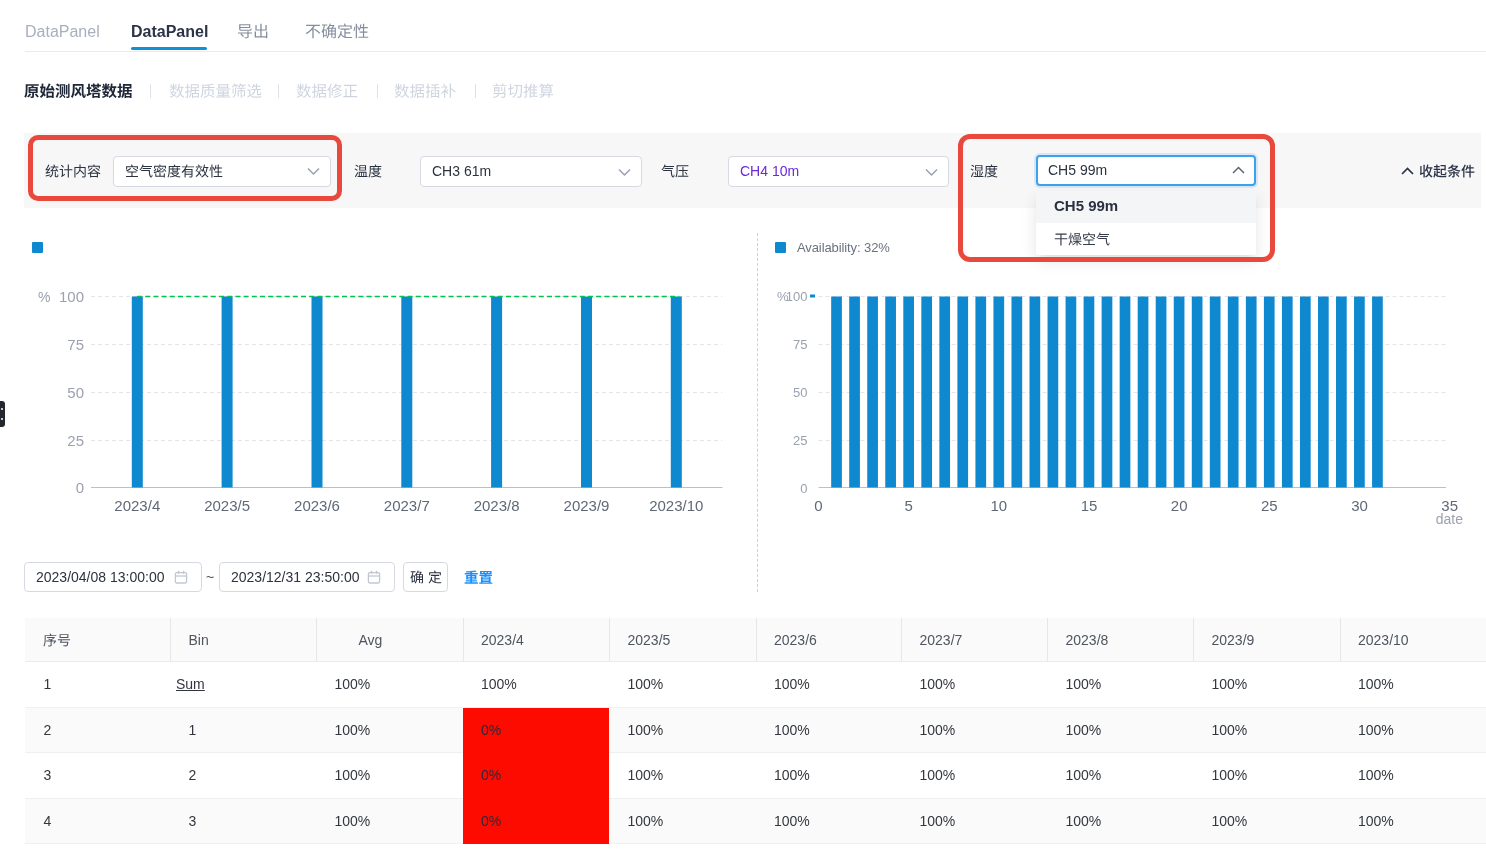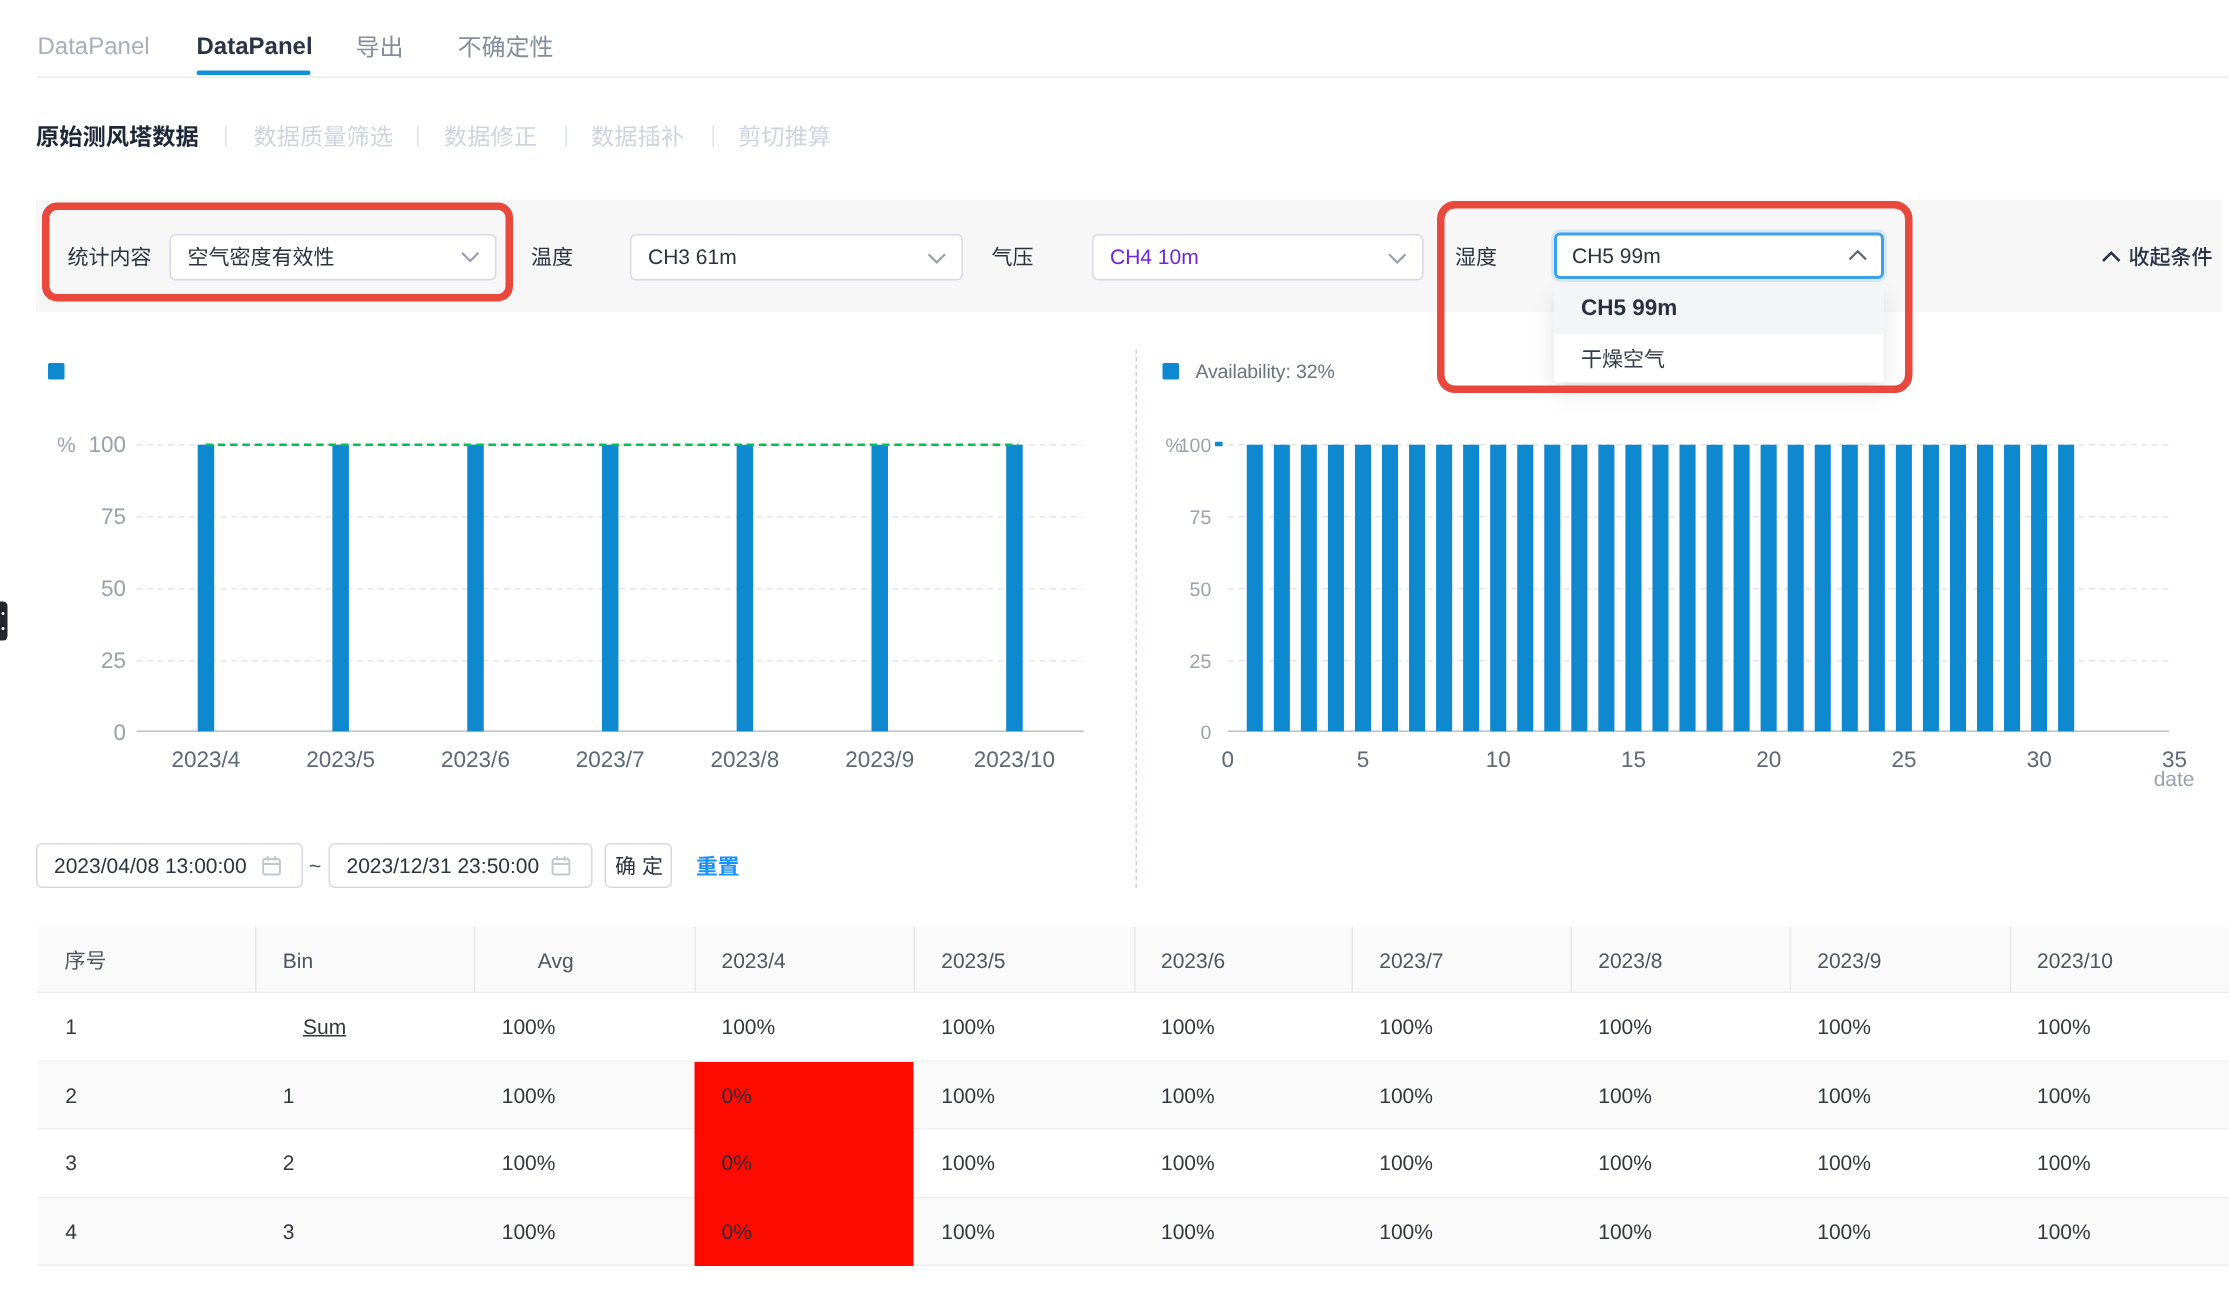--- a/index.html
+++ b/index.html
@@ -296,21 +296,21 @@
 <div class="lat" style="left:188.5px;top:629.5px;font-size:14px;color:#4e5560;font-weight:400;line-height:21px;">Bin</div>
 <div class="lat" style="left:334.5px;top:629.5px;font-size:14px;color:#4e5560;font-weight:400;line-height:21px;margin-left:24px;">Avg</div>
 <div class="lat" style="left:481px;top:629.5px;font-size:14px;color:#4e5560;font-weight:400;line-height:21px;">2023/4</div>
 <div class="lat" style="left:627.5px;top:629.5px;font-size:14px;color:#4e5560;font-weight:400;line-height:21px;">2023/5</div>
 <div class="lat" style="left:774px;top:629.5px;font-size:14px;color:#4e5560;font-weight:400;line-height:21px;">2023/6</div>
 <div class="lat" style="left:919.5px;top:629.5px;font-size:14px;color:#4e5560;font-weight:400;line-height:21px;">2023/7</div>
 <div class="lat" style="left:1065.5px;top:629.5px;font-size:14px;color:#4e5560;font-weight:400;line-height:21px;">2023/8</div>
 <div class="lat" style="left:1211.5px;top:629.5px;font-size:14px;color:#4e5560;font-weight:400;line-height:21px;">2023/9</div>
 <div class="lat" style="left:1358px;top:629.5px;font-size:14px;color:#4e5560;font-weight:400;line-height:21px;">2023/10</div>
 <div class="lat" style="left:43.5px;top:674.25px;font-size:14px;color:#33373d;font-weight:400;line-height:21px;">1</div>
-<div class="lat" style="left:202px;top:674.25px;font-size:14px;color:#33373d;font-weight:400;line-height:21px;text-decoration:underline;">Sum</div>
+<div class="lat" style="left:176px;top:674.25px;font-size:14px;color:#33373d;font-weight:400;line-height:21px;text-decoration:underline;">Sum</div>
 <div class="lat" style="left:334.5px;top:674.25px;font-size:14px;color:#33373d;font-weight:400;line-height:21px;">100%</div>
 <div class="lat" style="left:481px;top:674.25px;font-size:14px;color:#33373d;font-weight:400;line-height:21px;">100%</div>
 <div class="lat" style="left:627.5px;top:674.25px;font-size:14px;color:#33373d;font-weight:400;line-height:21px;">100%</div>
 <div class="lat" style="left:774px;top:674.25px;font-size:14px;color:#33373d;font-weight:400;line-height:21px;">100%</div>
 <div class="lat" style="left:919.5px;top:674.25px;font-size:14px;color:#33373d;font-weight:400;line-height:21px;">100%</div>
 <div class="lat" style="left:1065.5px;top:674.25px;font-size:14px;color:#33373d;font-weight:400;line-height:21px;">100%</div>
 <div class="lat" style="left:1211.5px;top:674.25px;font-size:14px;color:#33373d;font-weight:400;line-height:21px;">100%</div>
 <div class="lat" style="left:1358px;top:674.25px;font-size:14px;color:#33373d;font-weight:400;line-height:21px;">100%</div>
 <div class="lat" style="left:43.5px;top:719.75px;font-size:14px;color:#33373d;font-weight:400;line-height:21px;">2</div>
 <div class="lat" style="left:188.5px;top:719.75px;font-size:14px;color:#33373d;font-weight:400;line-height:21px;">1</div>

